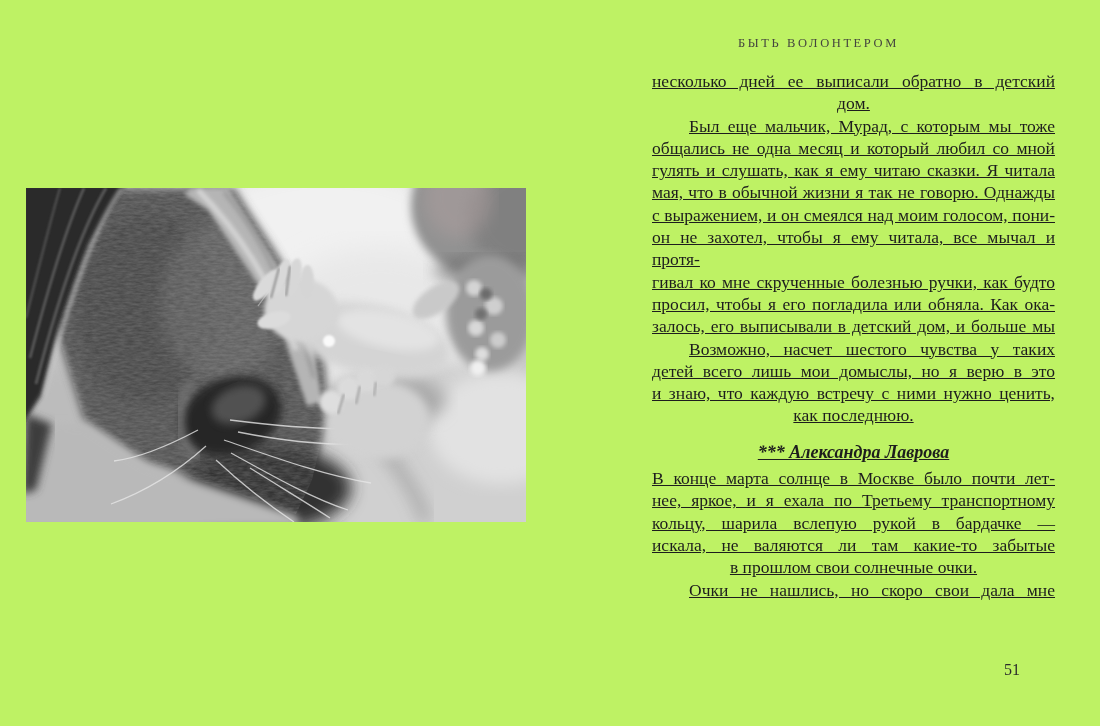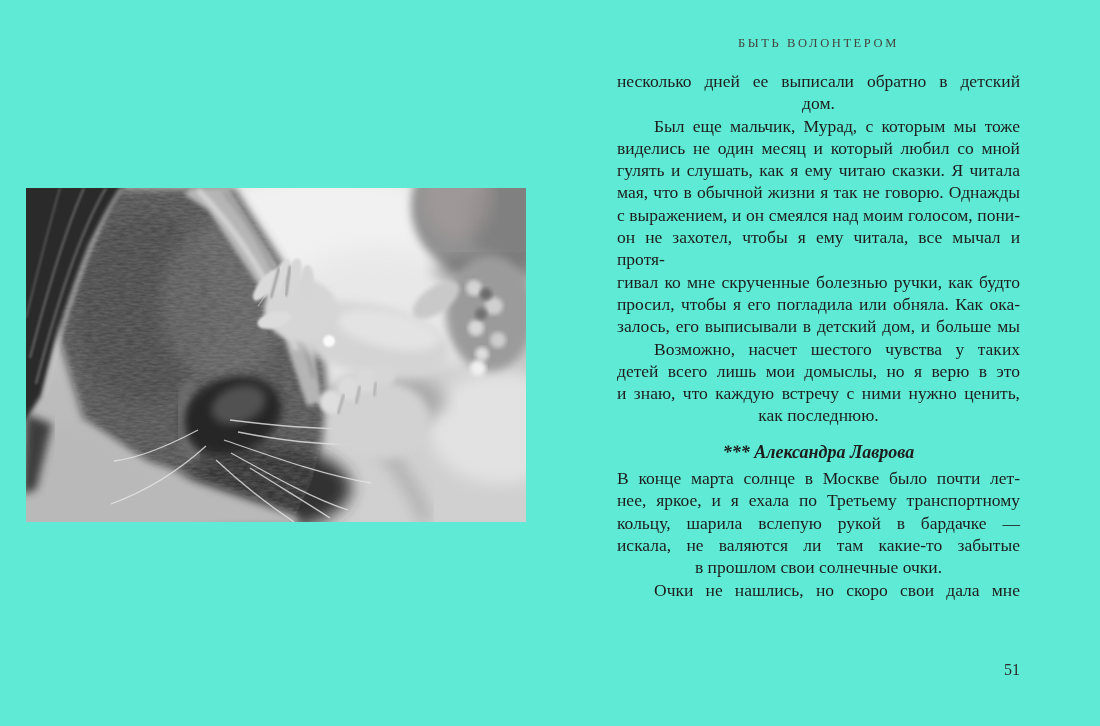--- a/index.html
+++ b/index.html
@@ -1,37 +1,37 @@
 <!DOCTYPE html>
 <html><head>
 <meta charset="utf-8">
 <style>
   html,body { margin:0; padding:0; background:#ffffff; }
   .spread {
-    position:relative; width:1100px; height:726px; background:#5eead4;
+    position:relative; width:1100px; height:726px; background:#bef264;
     font-family:"Liberation Serif", serif; color:#1e1e1e; overflow:hidden;
   }
   .page { position:absolute; top:0; height:726px; width:550px; }
   .page-left  { left:0; }
   .page-right { left:550px; }
 
   .photo-frame {
     position:absolute; left:26px; top:188px; width:500px; height:334px;
     overflow:hidden; background:#c7c7c7;
   }
   .photo-frame svg { display:block; width:100%; height:100%; }
 
   .running-head {
     position:absolute; left:617px; top:36px; width:403px;
     text-align:center; font-size:12.5px; letter-spacing:2.6px;
     color:#45453f; font-weight:normal;
   }
   .text-column {
-    position:absolute; left:617px; top:70px; width:403px;
-    font-size:17.5px; line-height:22.3px; color:#1d1d1d;
+    position:absolute; left:652px; top:70px; width:403px;
+    font-size:17.5px; line-height:22.3px; color:#1d1d1d;text-decoration:underline;
   }
   .line { text-align:center; white-space:normal; }
   .line.just { text-align:justify; text-align-last:justify; }
   .line.indent { padding-left:37px; }
   .para.heading { margin-top:14px; margin-bottom:4px; }
   .para.heading .line { font-weight:bold; font-style:italic; font-size:18px; }
 
   .folio {
     position:absolute; left:617px; top:661px; width:403px;
     text-align:right; font-size:16px; color:#2b2b2b;
@@ -186,21 +186,21 @@
 
   <div class="running-head">БЫТЬ ВОЛОНТЕРОМ</div>
 
   <div class="text-column">
       <div class="para">
         <div class="line just">несколько дней ее выписали обратно в детский</div>
         <div class="line">дом.</div>
       </div>
       <div class="para">
         <div class="line just indent">Был еще мальчик, Мурад, с которым мы тоже</div>
-        <div class="line just">виделись не один месяц и который любил со мной</div>
+        <div class="line just">общались не одна месяц и который любил со мной</div>
         <div class="line just">гулять и слушать, как я ему читаю сказки. Я читала</div>
         <div class="line just">мая, что в обычной жизни я так не говорю. Однажды</div>
         <div class="line just">с выражением, и он смеялся над моим голосом, пони-</div>
         <div class="line just">он не захотел, чтобы я ему читала, все мычал и протя-</div>
         <div class="line just">гивал ко мне скрученные болезнью ручки, как будто</div>
         <div class="line just">просил, чтобы я его погладила или обняла. Как ока-</div>
         <div class="line just">залось, его выписывали в детский дом, и больше мы</div>
       </div>
       <div class="para">
         <div class="line just indent">Возможно, насчет шестого чувства у таких</div>

